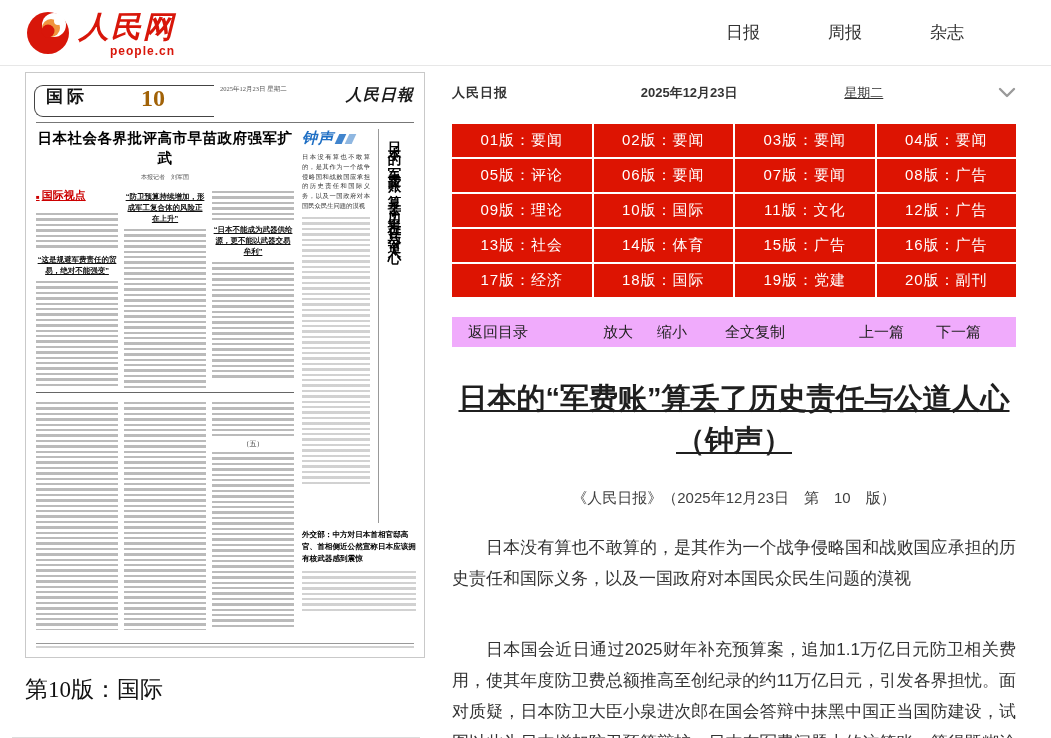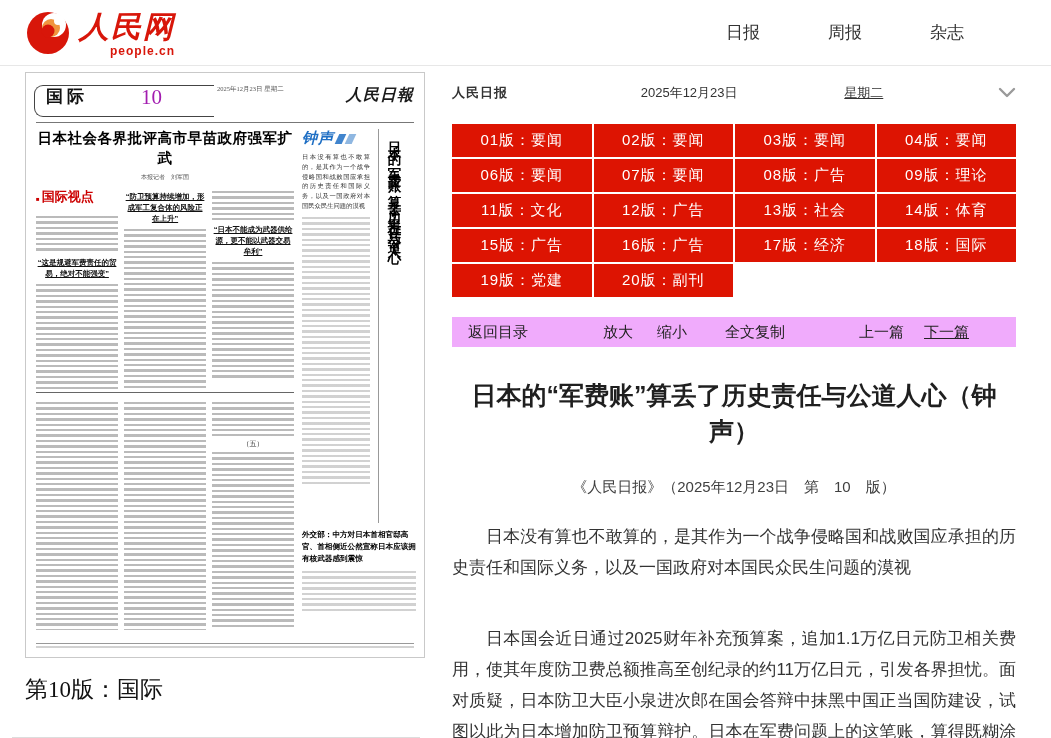--- a/index.html
+++ b/index.html
@@ -24,34 +24,34 @@
   .right-col { width:564px; flex:none; margin-left:27px; }
 
   
   .paper { width:400px; height:586px; border:1px solid #c9c9c9; background:#fff;
     padding:12px 10px 8px; font-family:"Liberation Serif","DejaVu Serif",serif;
     position:relative; overflow:hidden; }
   .p-head { position:relative; height:34px; display:flex; align-items:flex-start;gap:47px; }
   .p-head-box { position:absolute; left:-2px; top:0; width:180px; height:32px;
     border:1.5px solid #444; border-right:none; border-radius:9px 0 0 9px; }
   .p-sec { font-size:17px; font-weight:bold; color:#111; margin-left:10px; letter-spacing:4px; }
-  .p-num { font-size:21px; font-weight:normal; color:#a21caf; margin-left:6px; }
+  .p-num { font-size:24px; font-weight:bold; color:#a16207; margin-left:6px; }
   .p-date { font-size:6.5px; color:#555; margin-left:8px; filter:blur(.2px); }
   .p-masthead { margin-left:auto; font-style:italic; font-weight:bold; font-size:16px;
     color:#1a1a1a; letter-spacing:1px; }
   .p-rule { border-top:1px solid #777; margin:3px 0 6px; }
   .p-body { display:flex; gap:8px; height:488px; }
   .p-left { width:258px; flex:none; display:flex; flex-direction:column; }
   .p-headline { font-family:"Liberation Sans",sans-serif; font-weight:bold;
     font-size:14.5px; color:#000; letter-spacing:.5px; line-height:1.35; text-align:center; }
   .p-byline { font-size:6px; color:#555; text-align:center; margin:5px 0 6px; filter:blur(.2px); }
   .p-cols { display:flex; gap:6px; }
   .p-mini { flex:1; }
-  .p-tag { font-size:13px; font-weight:bold; color:#c00; margin-bottom:10px;
-    font-family:"Liberation Sans",sans-serif; }
+  .p-tag { font-size:11px; font-weight:bold; color:#c00; margin-bottom:10px;
+    font-family:"Liberation Sans",sans-serif;text-decoration:underline; }
   .p-tag::before { content:"■"; font-size:6px; margin-right:2px; }
   .p-sub { font-family:"Liberation Sans",sans-serif; font-weight:bold; font-size:7.5px;
     color:#111; line-height:1.45; text-align:center; margin:4px 0; filter:blur(.2px);text-decoration:underline; }
   .tx { background:repeating-linear-gradient(to bottom,#8d8d8d 0,#8d8d8d 2.4px,
     transparent 2.4px,transparent 5.4px); opacity:.6; margin:3px 0; }
   .tx.lt { opacity:.4; }
   .p-div { border-top:1px solid #666; margin:6px 0; }
   .p-mark { font-size:7px; text-align:center; color:#333; margin:2px 0; }
   .p-right { width:114px; flex:none; display:flex; flex-direction:column; }
   .p-zs-row { display:flex; height:396px;justify-content:space-between; }
@@ -73,38 +73,38 @@
   .p-foot { position:absolute; left:10px; right:10px; bottom:6px; }
   .p-foot-rule { border-top:1px solid #999; margin-bottom:2px; }
 
   .caption { margin-top:16px; font-family:"Liberation Serif","DejaVu Serif",serif;
     font-size:23px; color:#111; }
   .bottom-rule { margin-top:32px; margin-left:-13px; width:408px; border-top:1px solid #ddd; }
 
   
   .edition-bar { display:flex; align-items:center; margin-top:12px; font-size:13px; color:#333;justify-content:space-between; }
   .edition-bar .paper-name { font-weight:bold; letter-spacing:1px; }
-  .edition-bar .date { margin-left:40px; }
+  .edition-bar .date { margin-left:40px;font-weight:bold; }
   .edition-bar .weekday { margin-left:14px;text-decoration:underline; }
   .chevron { margin-left:22px; cursor:pointer; display:flex; align-items:center; }
 
   .grid { margin-top:22px; display:grid; grid-template-columns:repeat(4,1fr);
     gap:2px; background:#fff; width:564px; }
   .cell { background:#dd1402; color:#fff; font-size:15px; height:33px;
     display:flex; align-items:center; justify-content:center; cursor:pointer;
     letter-spacing:1px; }
 
   .toolbar { margin-top:20px; height:30px; background:#f0abfc; display:flex;
     align-items:center; font-size:15px; color:#222; width:564px; }
   .tb { cursor:pointer; white-space:nowrap; }
   .tb-0 { margin-left:16px; } .tb-1 { margin-left:75px; } .tb-2 { margin-left:24px; }
-  .tb-3 { margin-left:38px; } .tb-4 { margin-left:74px; } .tb-5 { margin-left:20px;text-decoration:underline; }
-
-  .a-title { margin-top:30px; font-size:25px; font-weight:bold; color:#1f1f1f;
-    text-align:center; line-height:1.45; padding:0 4px; }
+  .tb-3 { margin-left:38px; } .tb-4 { margin-left:74px; } .tb-5 { margin-left:32px; }
+
+  .a-title { margin-top:30px; font-size:29px; font-weight:bold; color:#1f1f1f;
+    text-align:center; line-height:1.45; padding:0 4px;text-decoration:underline; }
   .a-meta { margin-top:28px; text-align:center; font-size:15px; color:#404040; }
   .a-body p { font-size:17px; color:#333; line-height:31px; text-align:justify;
     text-indent:2em; margin-top:24px; }
   .a-body p + p { margin-top:40px; }
 </style>
 </head>
 <body>
 
 <div class="hdr">
   <div class="logo">
@@ -220,24 +220,26 @@
           <polyline points="2,2 9,9 16,2" fill="none" stroke="#9a9a9a" stroke-width="2.4" stroke-linecap="round" stroke-linejoin="round"></polyline>
         </svg>
       </span>
     </div>
 
     <div class="grid" id="editions-grid">
         <div class="cell">01版：要闻</div>
         <div class="cell">02版：要闻</div>
         <div class="cell">03版：要闻</div>
         <div class="cell">04版：要闻</div>
+        <div class="cell">05版：评论</div>
         <div class="cell">06版：要闻</div>
         <div class="cell">07版：要闻</div>
         <div class="cell">08版：广告</div>
         <div class="cell">09版：理论</div>
+        <div class="cell">10版：国际</div>
         <div class="cell">11版：文化</div>
         <div class="cell">12版：广告</div>
         <div class="cell">13版：社会</div>
         <div class="cell">14版：体育</div>
         <div class="cell">15版：广告</div>
         <div class="cell">16版：广告</div>
         <div class="cell">17版：经济</div>
         <div class="cell">18版：国际</div>
         <div class="cell">19版：党建</div>
         <div class="cell">20版：副刊</div>

